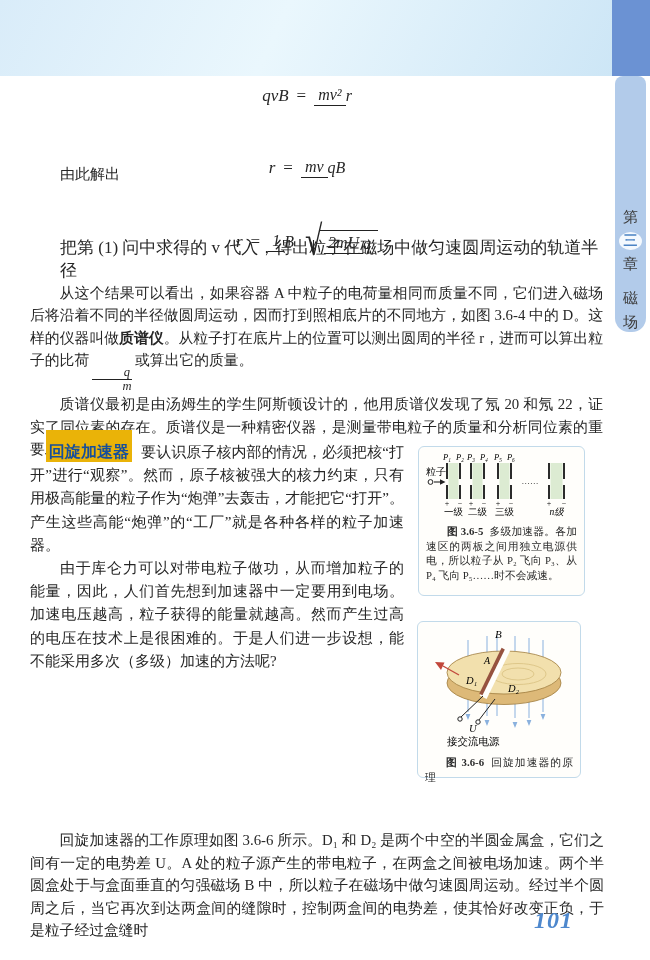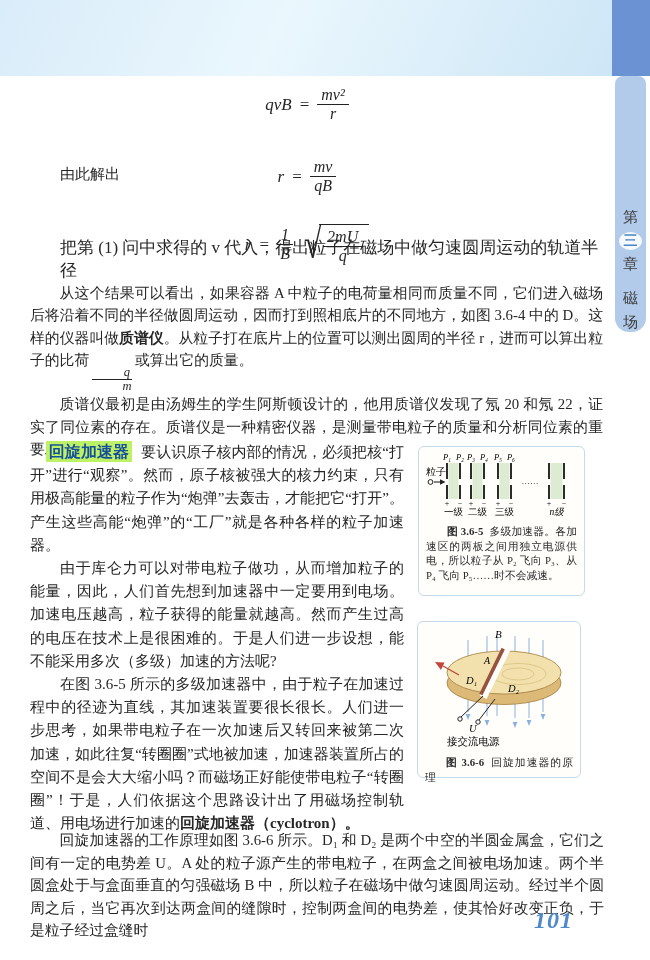--- a/index.html
+++ b/index.html
@@ -12,34 +12,34 @@
   .chapter-tab{position:absolute;left:615px;top:76px;width:31px;height:256px;background:#b2cbea;
                border-radius:8px 8px 14px 14px;display:flex;flex-direction:column;align-items:center;
                padding-top:132px;box-sizing:border-box;gap:5px;font-size:15px;color:#3c3c3c;}
   .chapter-tab .circle{width:23px;height:23px;border-radius:50%;background:#f4f9fe;color:#4d84c4;
                display:flex;align-items:center;justify-content:center;font-size:14px;font-weight:bold;}
   .tab-spacer{height:7px;}
   
   .fwrap{position:absolute;left:0;width:614px;text-align:center;}
   .formula{display:inline-flex;align-items:center;gap:8px;font-style:italic;font-size:17px;}
   .formula .eq{font-style:normal;}
-  .frac{display:inline-flex;flex-direction:column;align-items:center;line-height:1.15;font-size:16px;}
+  .frac{display:inline-flex;align-items:center;line-height:1.15;font-size:16px;}
   .frac .fn{border-bottom:1.2px solid #222;padding:0 4px;}
   .sqrt{display:inline-flex;align-items:center;}
   .sqrt .rsign{font-style:normal;font-size:42px;font-weight:400;line-height:0.85;transform:scaleX(.75);margin-right:-5px;}
   .sqrt .rbody{border-top:1.4px solid #222;padding:2px 7px 0 4px;}
   .cn-line{position:absolute;font-size:15px;margin-top:32px;}
   
   .flowtext{position:absolute;text-align:justify;}
   .flowtext p{margin:0;text-indent:2em;}
   #para-top{left:30px;top:282px;width:573px;font-size:14.8px;line-height:22.4px;}
   #left-col{left:30px;top:440px;width:374px;font-size:15px;line-height:23.2px;}
   #para-bottom{left:30px;top:829px;width:574px;font-size:14.8px;line-height:22.6px;}
   .sec-lead{text-indent:1.05em !important;}
-  .hl{background:#bef264;color:#164f9b;font-weight:bold;font-size:16px;padding:2px 3px 2px;margin-right:9px;}
+  .hl{background:#eab308;color:#164f9b;font-weight:bold;font-size:16px;padding:13px 3px 2px;margin-right:9px;}
   .b{font-weight:bold;}
   .ifrac{display:inline-flex;flex-direction:column;align-items:center;vertical-align:-0.85em;
          font-style:italic;font-size:12.5px;line-height:1.05;margin:0 3px;}
   .ifrac .fn{border-bottom:1px solid #222;padding:0 2px;}
   
   .figbox{position:absolute;border:1px solid #c2daea;background:#fffefb;box-sizing:border-box;
           padding:6px 7px;border-radius:6px;}
   #fig365{left:418px;top:446px;width:167px;height:150px;}
   #fig366{left:417px;top:621px;width:164px;height:157px;}
   .figcap{font-size:10.8px;line-height:14.5px;text-align:justify;margin-top:3px;color:#2a2a2a;}
@@ -115,21 +115,20 @@
     <p><span>从这个结果可以看出，如果容器 A 中粒子的电荷量相同而质量不同，它们进入磁场后将沿着不同的半径做圆周运动，因而打到照相底片的不同地方，如图 3.6-4 中的 D。这样的仪器叫做</span><span class="b">质谱仪</span><span>。从粒子打在底片上的位置可以测出圆周的半径 r，进而可以算出粒子的比荷</span><span class="ifrac">
           <span class="fn">q</span>
           <span>m</span>
         </span><span>或算出它的质量。</span></p>
     <p>质谱仪最初是由汤姆生的学生阿斯顿设计的，他用质谱仪发现了氖 20 和氖 22，证实了同位素的存在。质谱仪是一种精密仪器，是测量带电粒子的质量和分析同位素的重要工具。</p>
   </div>
 
   <div class="flowtext" id="left-col">
     <p class="sec-lead"><span class="hl">回旋加速器</span><span>要认识原子核内部的情况，必须把核“打开”进行“观察”。然而，原子核被强大的核力约束，只有用极高能量的粒子作为“炮弹”去轰击，才能把它“打开”。产生这些高能“炮弹”的“工厂”就是各种各样的粒子加速器。</span></p>
     <p>由于库仑力可以对带电粒子做功，从而增加粒子的能量，因此，人们首先想到加速器中一定要用到电场。加速电压越高，粒子获得的能量就越高。然而产生过高的电压在技术上是很困难的。于是人们进一步设想，能不能采用多次（多级）加速的方法呢?</p>
-    <p><span>在图 3.6-5 所示的多级加速器中，由于粒子在加速过程中的径迹为直线，其加速装置要很长很长。人们进一步思考，如果带电粒子在一次加速后又转回来被第二次加速，如此往复“转圈圈”式地被加速，加速器装置所占的空间不是会大大缩小吗？而磁场正好能使带电粒子“转圈圈”！于是，人们依据这个思路设计出了用磁场控制轨道、用电场进行加速的</span><span class="b">回旋加速器（cyclotron）。</span></p>
   </div>
 
   <div class="figbox" id="fig365">
     <svg width="151" height="64" viewBox="0 0 151 64">
 
       <rect x="22.5" y="10" width="10" height="36" fill="#dcebd2"></rect>
       <rect x="46.5" y="10" width="10" height="36" fill="#dcebd2"></rect>
       <rect x="73.5" y="10" width="10" height="36" fill="#dcebd2"></rect>
       <rect x="124.5" y="10" width="12" height="36" fill="#dcebd2"></rect>
 

